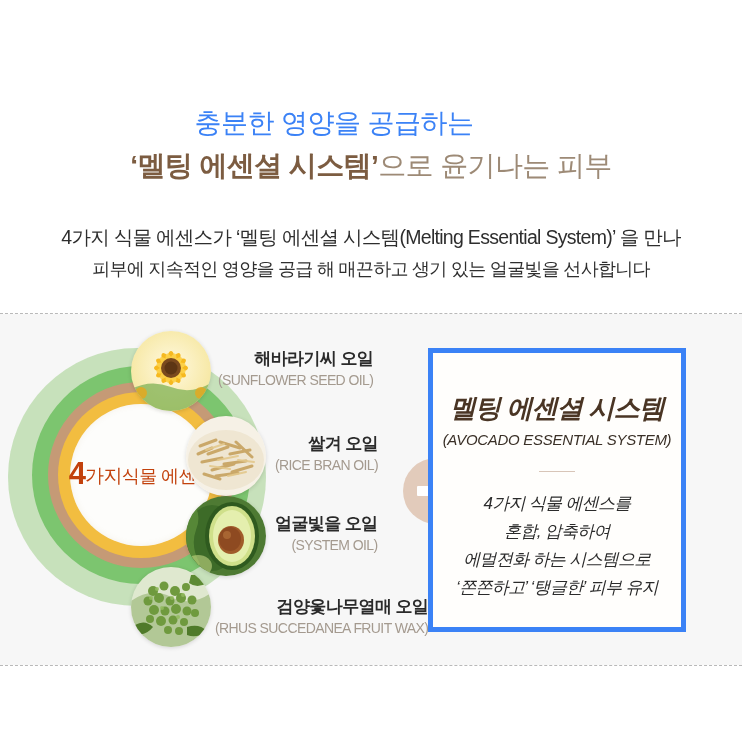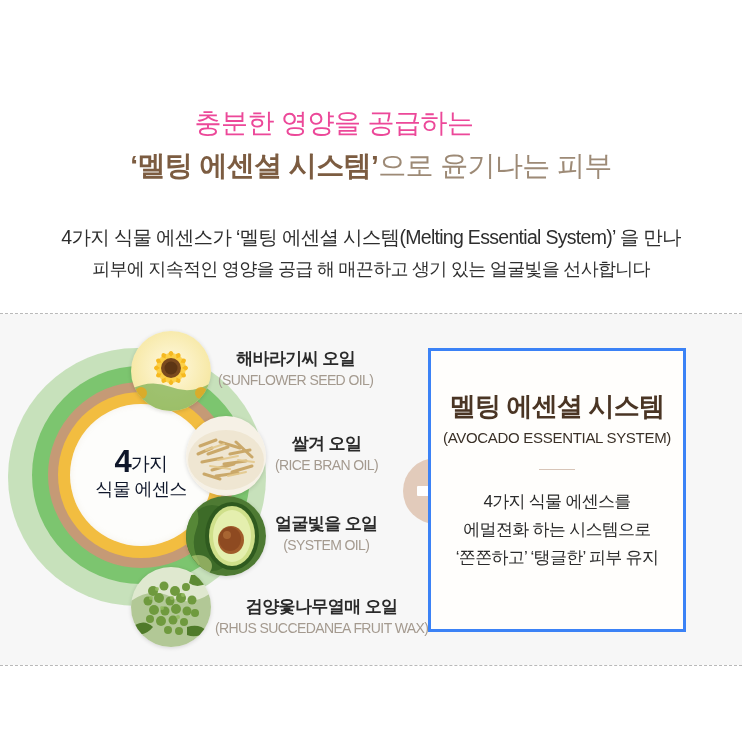--- a/index.html
+++ b/index.html
@@ -34,21 +34,21 @@
   }
 
   .title-line-1 {
     position: absolute;
     left: 0;
     top: 106px;
     width: 668px;
     font-size: 27px;
     line-height: 34px;
     letter-spacing: -0.5px;
-    color: #ec4899;
+    color: #3b82f6;
     font-weight: 400;
   }
 
   .title-line-2 {
     position: absolute;
     left: 0;
     top: 148px;
     width: 742px;
     font-size: 28px;
     line-height: 36px;
@@ -148,25 +148,25 @@
     background: #fdfdfb;
     box-shadow: inset 0 0 6px rgba(180,150,90,0.12);
   }
   .core-text {
     position: absolute;
     left: 62px;
     top: 56px;
     width: 142px;
     height: 142px;
     display: flex;
-    flex-direction: column;
+    flex-direction: row;
     align-items: center;
     justify-content: center;
     text-align: center;
-    color: #0f172a;
+    color: #c2410c;
     letter-spacing: -0.6px;
   }
   .core-line-1 {
     font-size: 19px;
     line-height: 24px;
     font-weight: 500;
     white-space: nowrap;
   }
   .core-num {
     font-size: 31px;
@@ -203,21 +203,21 @@
   }
   .thumb-rhus {
     left: 131px; top: 567px;
     width: 80px; height: 80px;
   }
   .thumb svg { display: block; width: 100%; height: 100%; }
 
   
   .ing-label {
     position: absolute;
-    text-align: center;
+    text-align: right;
     letter-spacing: -0.6px;
   }
   .ing-ko {
     font-size: 17px;
     line-height: 22px;
     font-weight: 700;
     color: #2a2a2a;
     white-space: nowrap;
   }
   .ing-en {
@@ -260,23 +260,24 @@
   }
 
   
   .sys-panel {
     position: absolute;
     left: 428px;
     top: 348px;
     width: 258px;
     height: 284px;
     background: #fffefc;
-    border: 3px solid #3b82f6;
+    border: 5px solid #3b82f6;
     box-sizing: border-box;
     text-align: center;
+    font-style: italic;
   }
   .sys-title-ko {
     position: absolute;
     left: 0; top: 39px;
     width: 100%;
     font-size: 26px;
     line-height: 32px;
     font-weight: 700;
     color: #4a3524;
     letter-spacing: -0.8px;
@@ -485,18 +486,19 @@
   </div>
 
   <div class="plus-badge"></div>
 
   <div class="sys-panel">
     <div class="sys-title-ko">멜팅 에센셜 시스템</div>
     <div class="sys-title-en">(AVOCADO ESSENTIAL SYSTEM)</div>
     <div class="sys-rule"></div>
     <div class="sys-desc">
       <div>4가지 식물 에센스를</div>
+      <div>혼합, 압축하여</div>
       <div>에멀젼화 하는 시스템으로</div>
       <div>‘쫀쫀하고’ ‘탱글한’ 피부 유지</div>
     </div>
   </div>
 
 </div>
 
 </body></html>

